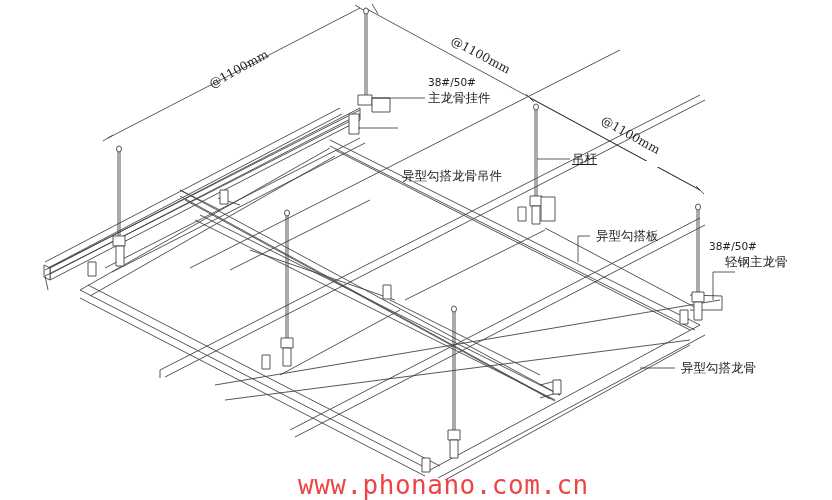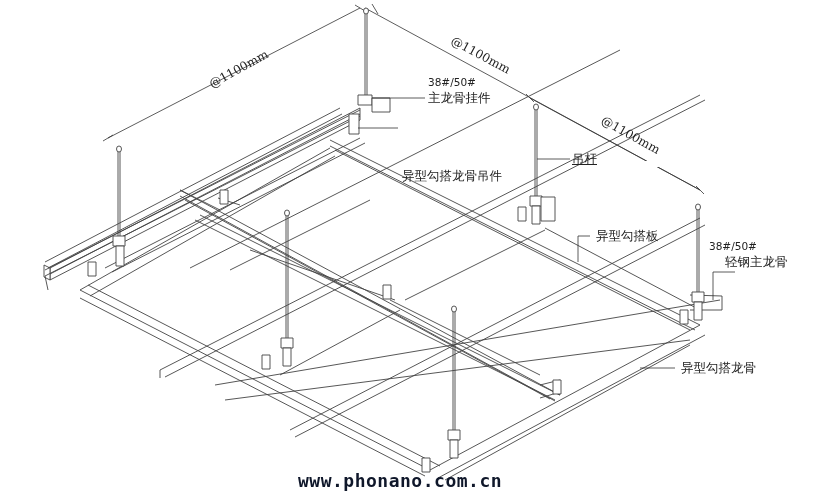--- a/index.html
+++ b/index.html
@@ -1,21 +1,21 @@
 <!DOCTYPE html>
 <html><head>
   <meta charset="utf-8">
   <style>
     html, body { margin: 0; padding: 0; background: #ffffff; }
     body { width: 832px; height: 500px; overflow: hidden; position: relative; font-family: "DejaVu Sans", sans-serif; }
     #canvas { position: absolute; left: 0; top: 0; width: 832px; height: 500px; }
     .lbl { position: absolute; color: #222; font-size: 12.5px; white-space: nowrap; line-height: 1; font-family: "DejaVu Sans", sans-serif; }
     .spec { font-size: 10.5px; font-family: "DejaVu Sans", sans-serif; text-align: center; }
     .dim { position: absolute; font-family: "DejaVu Serif", serif; font-size: 12px; color: #222; white-space: nowrap; transform-origin: center center; }
-    .watermark { position: absolute; left: 298px; top: 470px; font-family: "DejaVu Sans Mono", monospace; font-weight: bold; font-size: 18px; color: #0f172a; letter-spacing: 0.5px; }
+    .watermark { position: absolute; left: 298px; top: 470px; font-family: "DejaVu Sans Mono", monospace; font-weight: normal; font-size: 26px; color: #ef4444; letter-spacing: 0.5px; }
     svg line, svg polyline, svg path, svg polygon { vector-effect: non-scaling-stroke; }
   </style>
 </head>
 <body>
 
 <svg id="canvas" viewBox="0 0 832 500" xmlns="http://www.w3.org/2000/svg">
   <g fill="none" stroke="#444" stroke-width="0.9" stroke-linejoin="round">
 
     <g stroke="#333" stroke-width="0.8">
       <line x1="108" y1="138" x2="360" y2="8"></line>

